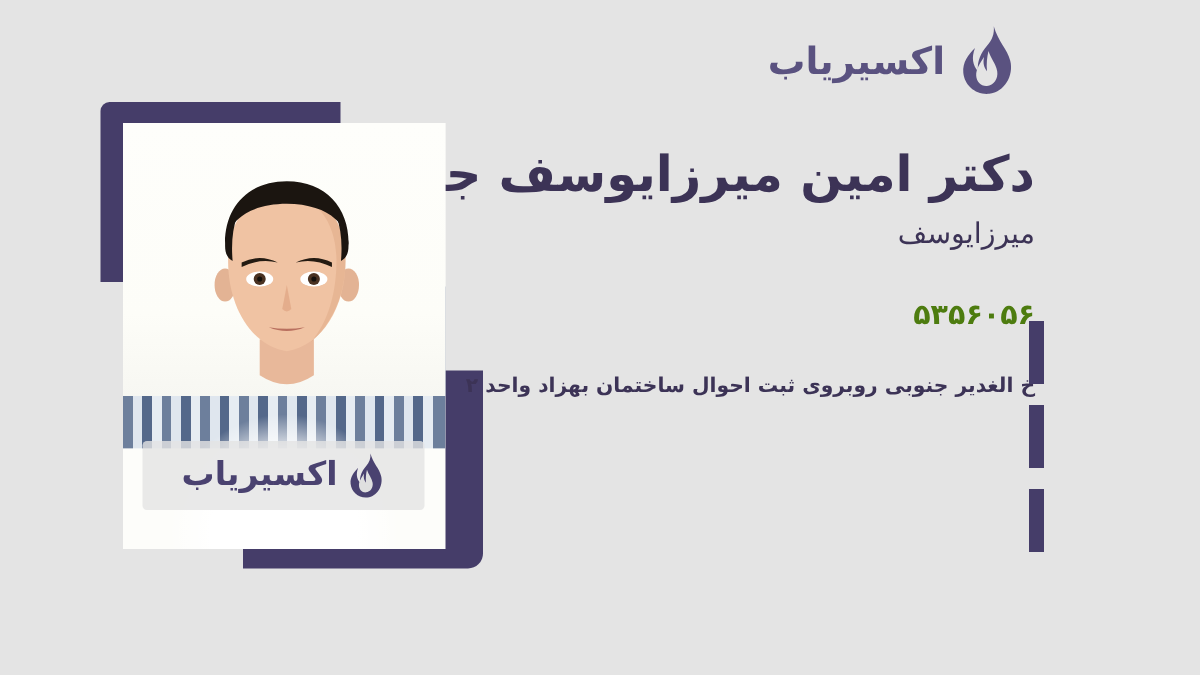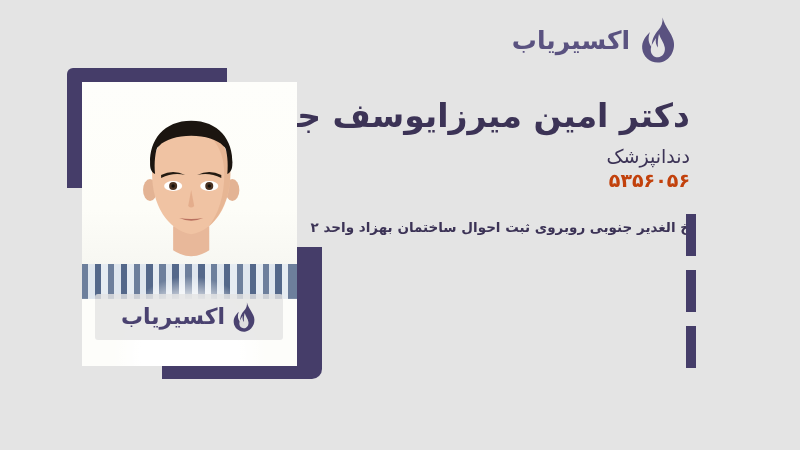--- a/index.html
+++ b/index.html
@@ -188,23 +188,24 @@
     line-height: 1.25;
     white-space: nowrap;
   }
   #specialty {
     margin-top: 8px;
     font-size: 19px;
     color: #3c3356;
     line-height: 1.3;
   }
   #phone {
+    margin-top: 30px;
     font-size: 19px;
     font-weight: bold;
-    color: #c2410c;
+    color: #4d7c0f;
     letter-spacing: 1px;
     direction: rtl;
   }
   #address {
     margin-top: 26px;
     font-size: 13.5px;
     font-weight: bold;
     color: #3c3356;
     line-height: 1.5;
     white-space: nowrap;
@@ -293,21 +294,21 @@
                    C16 41.6 13 38.5 12.8 34.5 C12.6 30 15.5 26 18 22
                    C17.2 26 18 29 20 31.5 C19.5 27 20 22 21 18 Z" fill="#dfdfdf"></path>
         </svg>
         <div id="watermark-text">اکسیریاب</div>
       </div>
     </div>
   </div>
 
   <div id="info">
     <div id="doctor-name">دکتر امین میرزایوسف جدید</div>
-    <div id="specialty">دندانپزشک</div>
+    <div id="specialty">میرزایوسف</div>
     <div id="phone">۵۳۵۶۰۵۶</div>
     <div id="address">خ الغدیر جنوبی روبروی ثبت احوال ساختمان بهزاد واحد ۲</div>
   </div>
 
   <div class="deco-bar" id="deco-bar-1"></div>
   <div class="deco-bar" id="deco-bar-2"></div>
   <div class="deco-bar" id="deco-bar-3"></div>
 
 </div>
 

